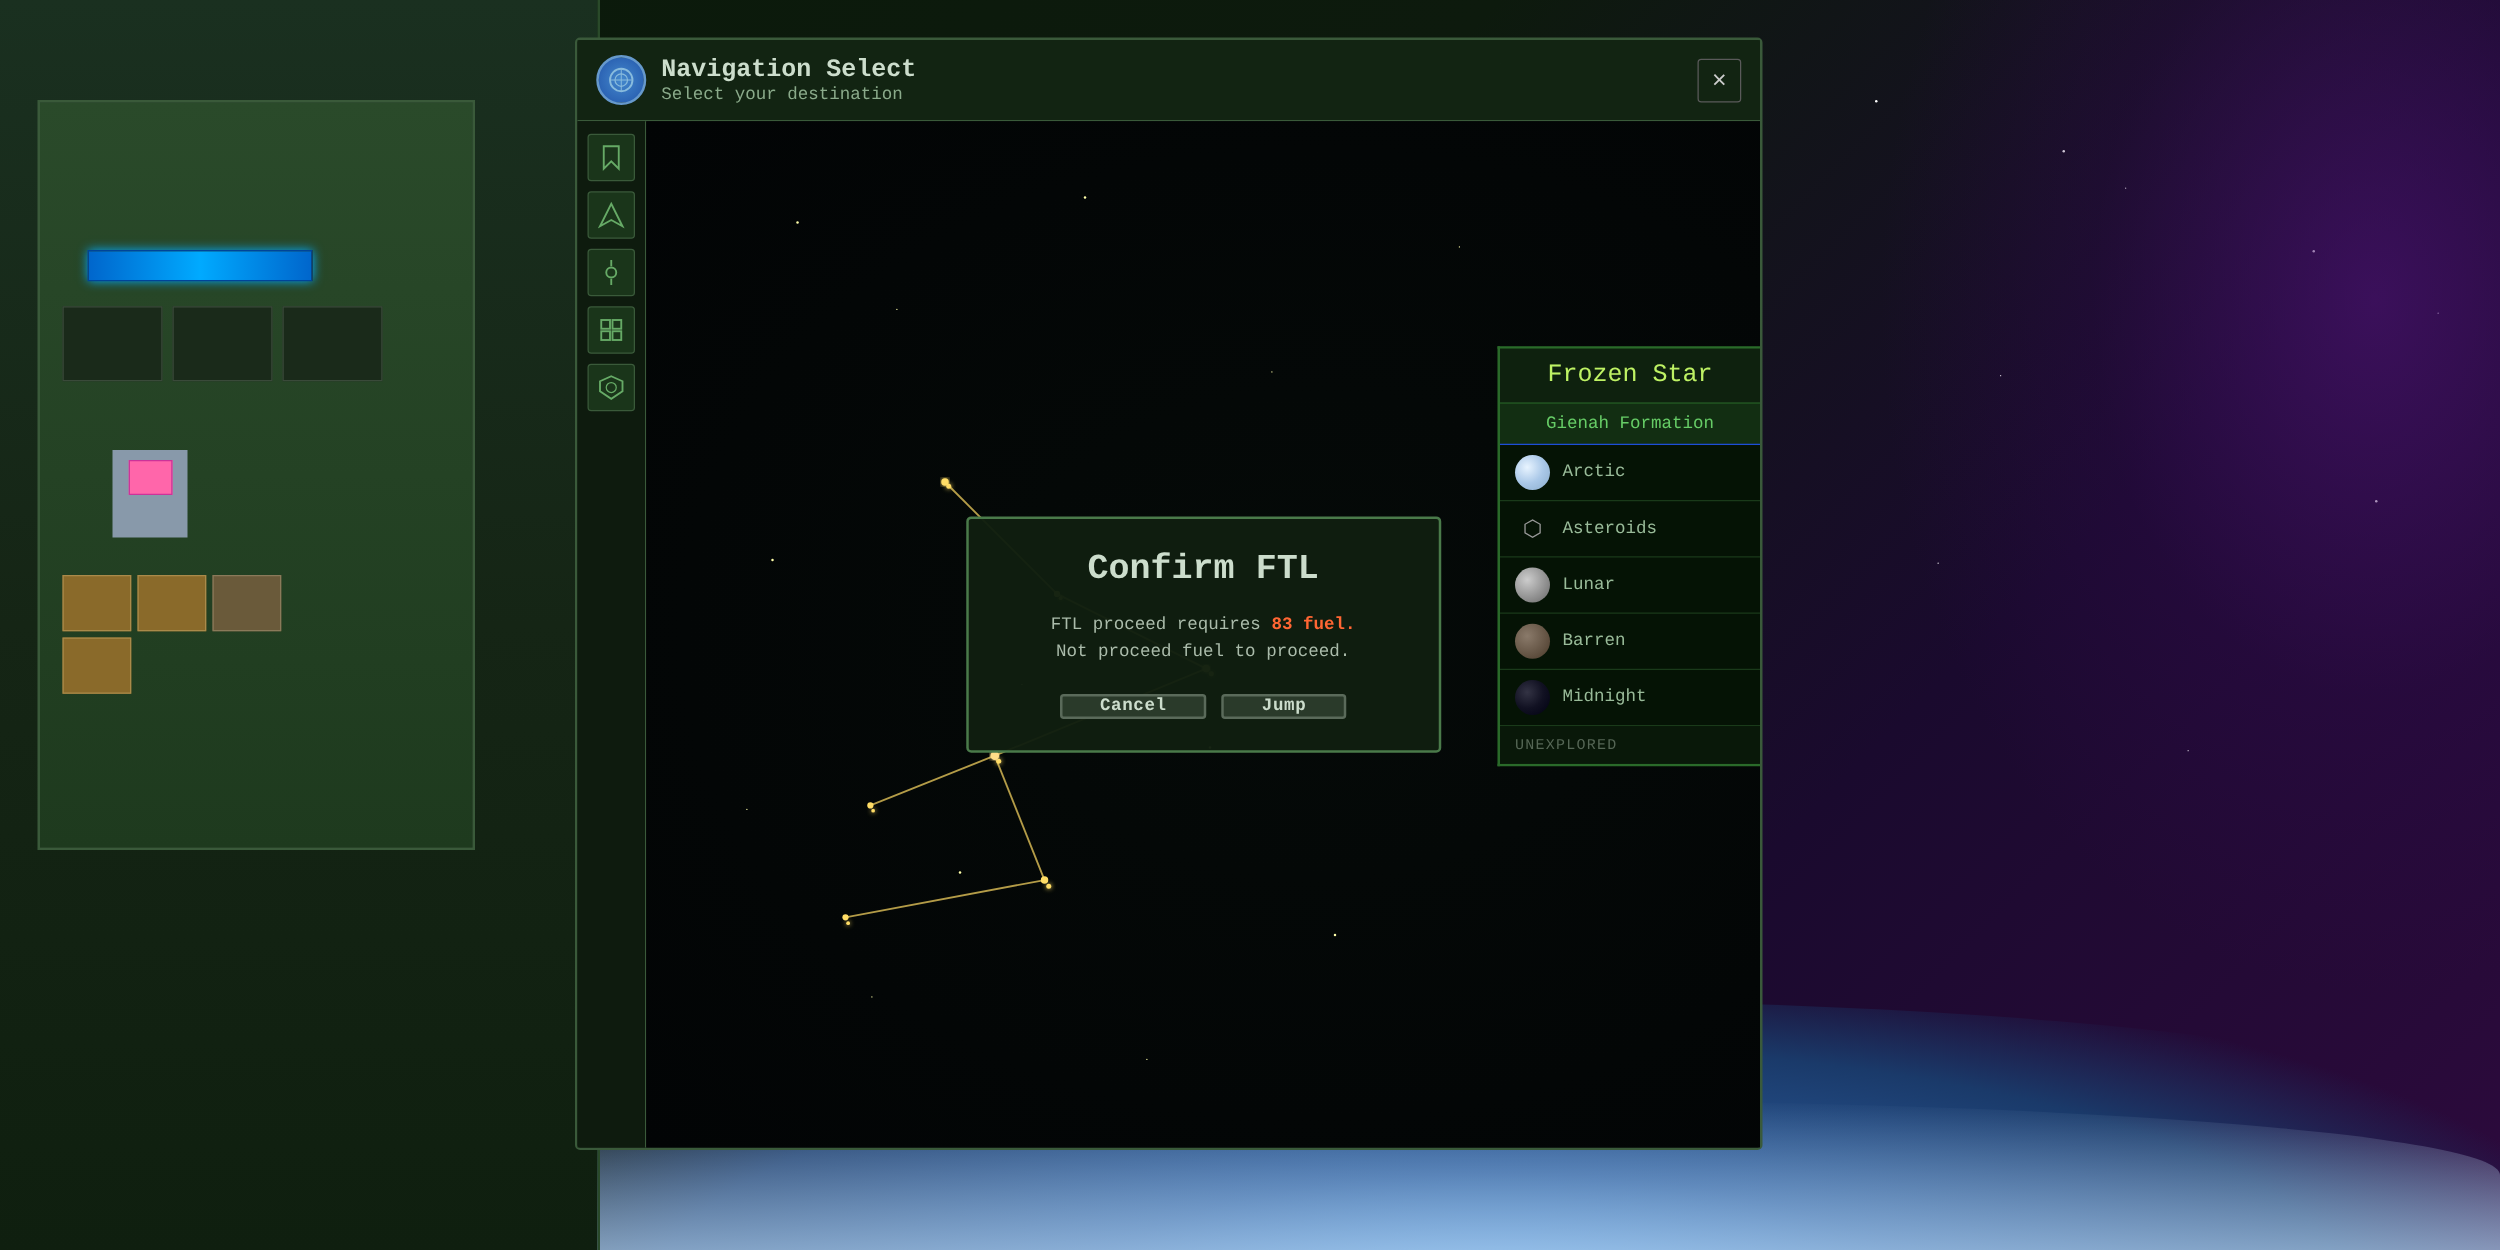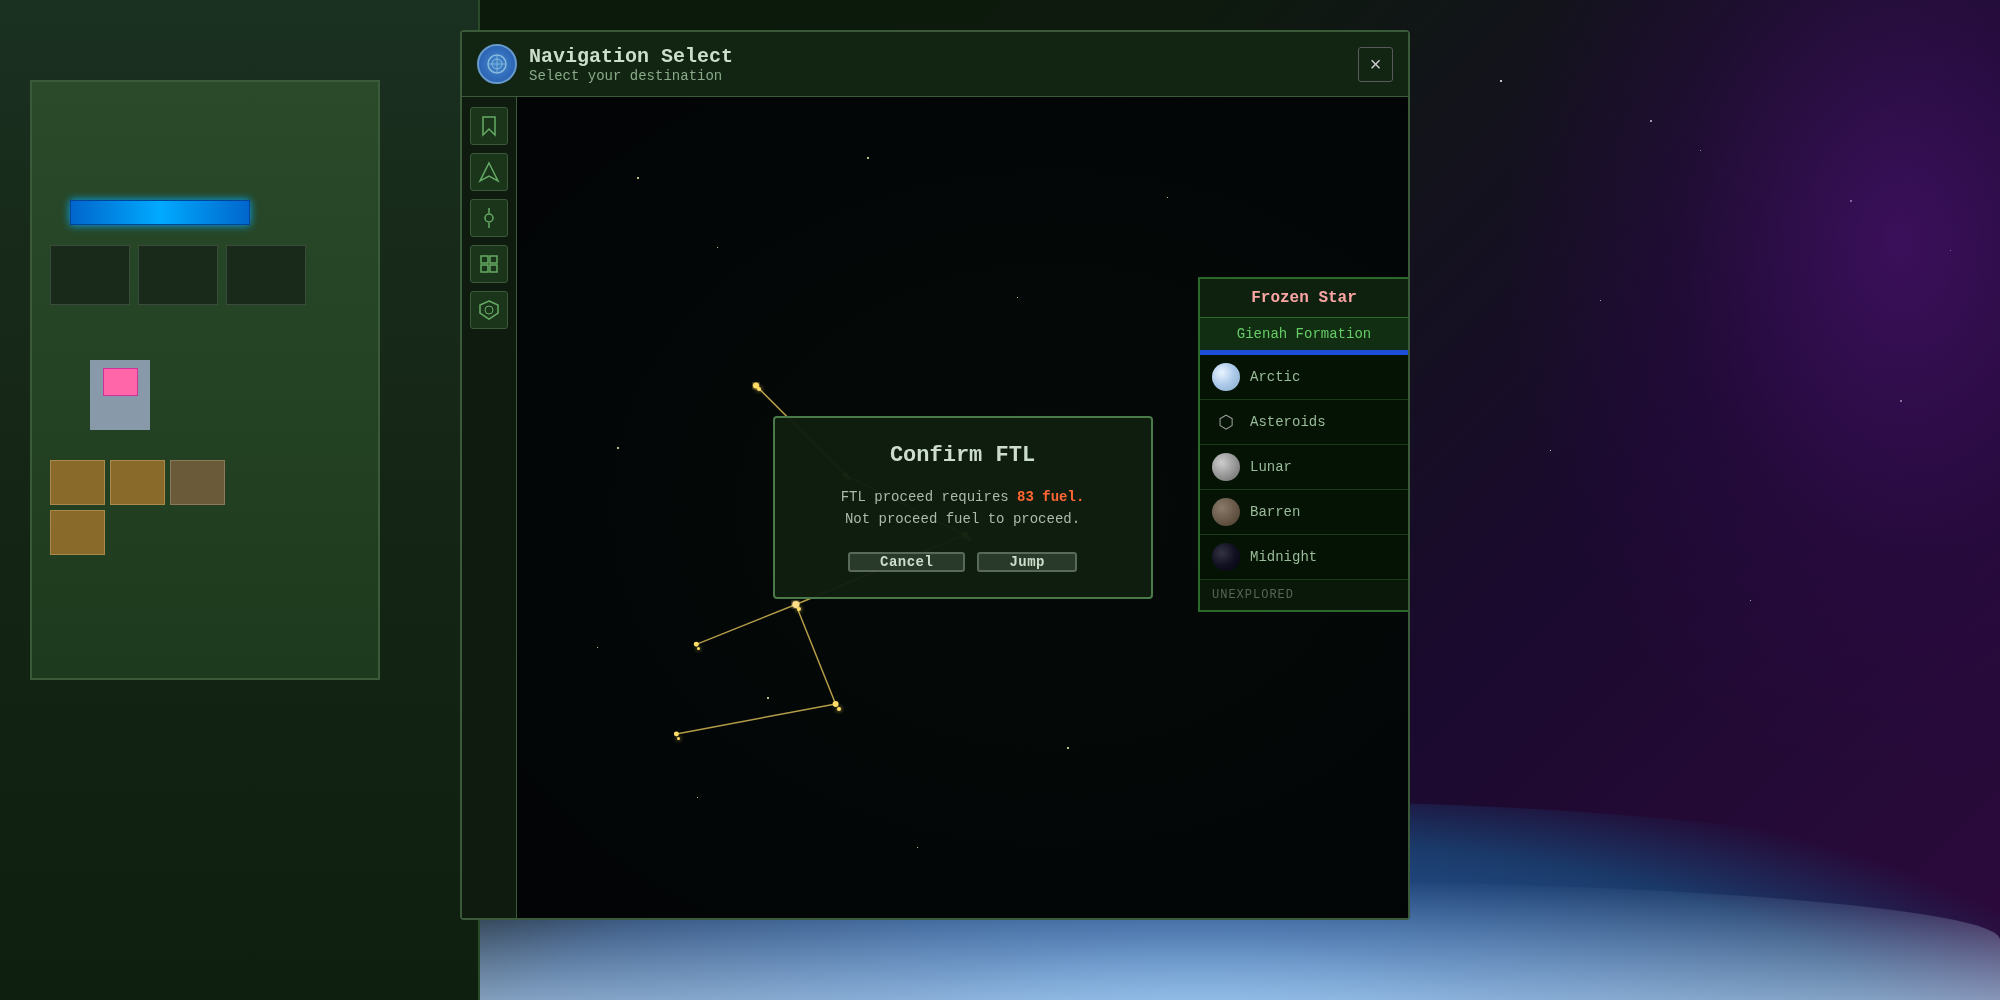--- a/index.html
+++ b/index.html
@@ -232,29 +232,29 @@
     }
 
     .star-panel-header {
       padding: 10px 15px;
       background: rgba(15, 35, 15, 0.9);
       border-bottom: 1px solid #2a6a2a;
       text-align: center;
     }
 
     .star-panel-name {
-      color: #fca5a5;
-      font-size: 16px;
-      font-weight: bold;
+      color: #bef264;
+      font-size: 20px;
+      font-weight: normal;
     }
 
     .star-panel-system {
       padding: 8px 20px;
       background: rgba(20, 50, 20, 0.9);
-      border-bottom: 5px solid #1d4ed8;
+      border-bottom: 1px solid #1d4ed8;
       text-align: center;
       color: #66cc66;
       font-size: 14px;
     }
 
     .star-panel-item {
       display: flex;
       align-items: center;
       gap: 10px;
       padding: 8px 12px;
@@ -305,21 +305,21 @@
       background: rgba(15, 30, 15, 0.97);
       border: 2px solid #4a7a4a;
       border-radius: 4px;
       z-index: 20;
       padding: 25px 30px;
     }
 
     .ftl-title {
       text-align: center;
       color: #ccddcc;
-      font-size: 22px;
+      font-size: 28px;
       font-weight: bold;
       margin-bottom: 18px;
     }
 
     .ftl-message {
       text-align: center;
       color: #aabbaa;
       font-size: 14px;
       line-height: 1.6;
       margin-bottom: 22px;

